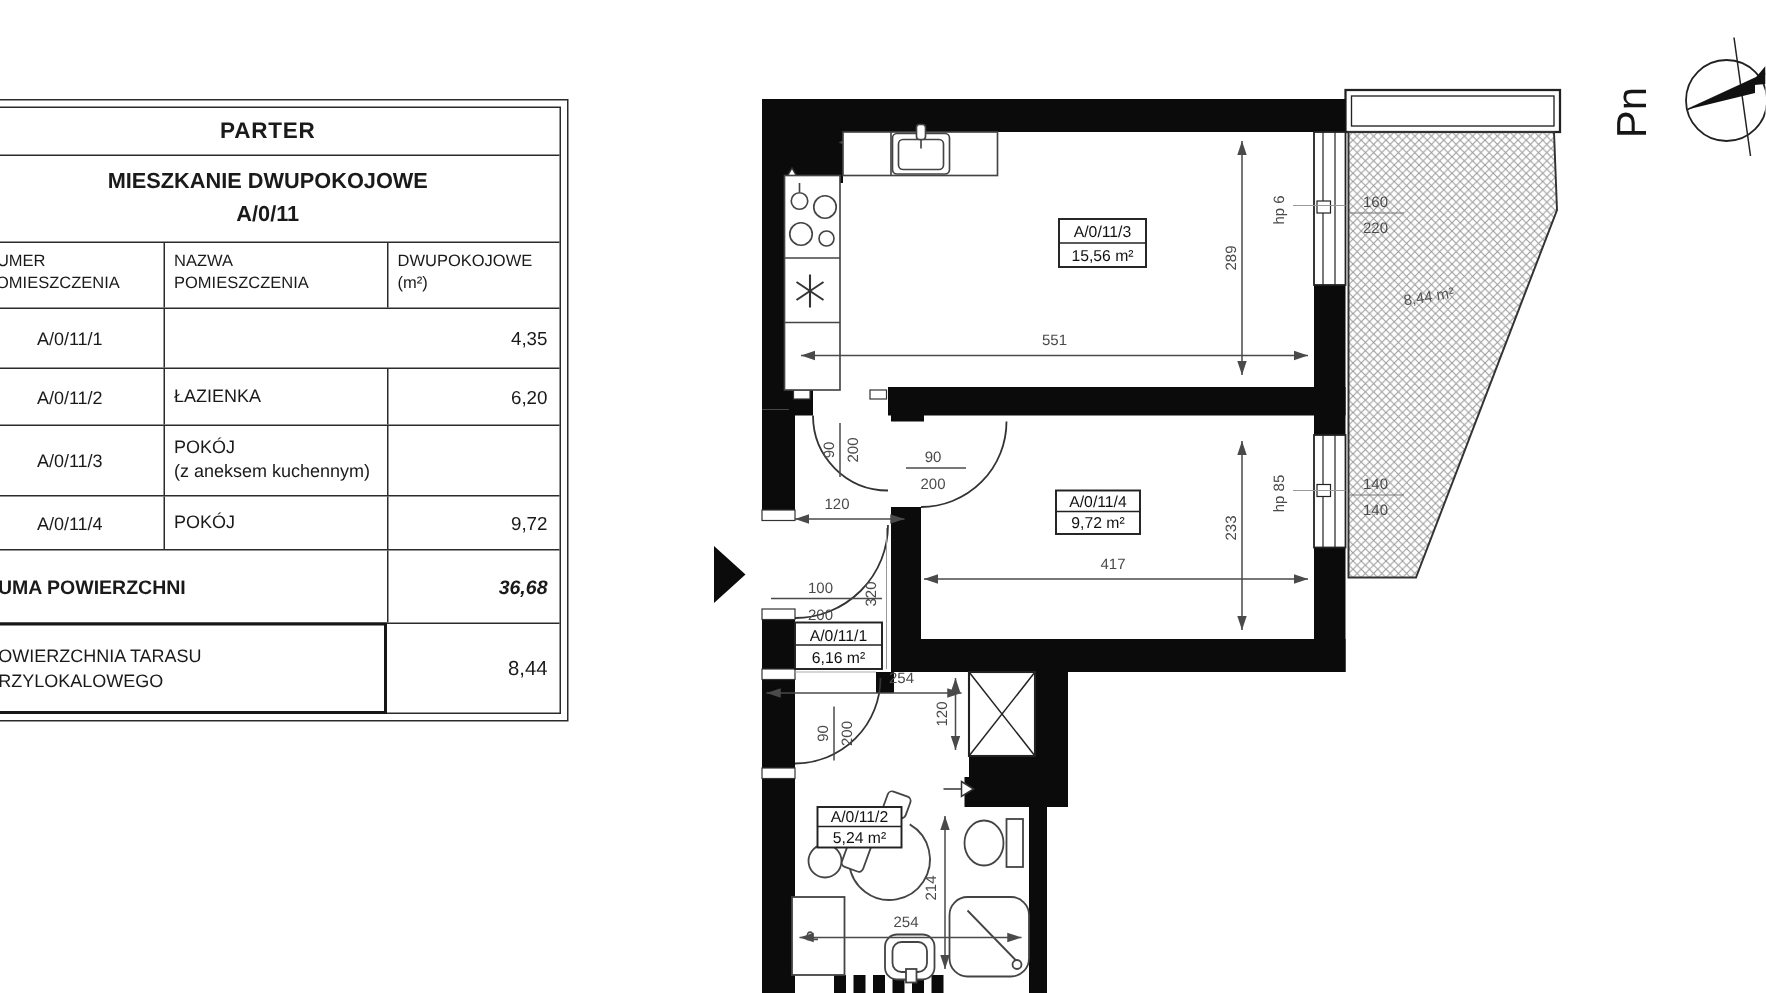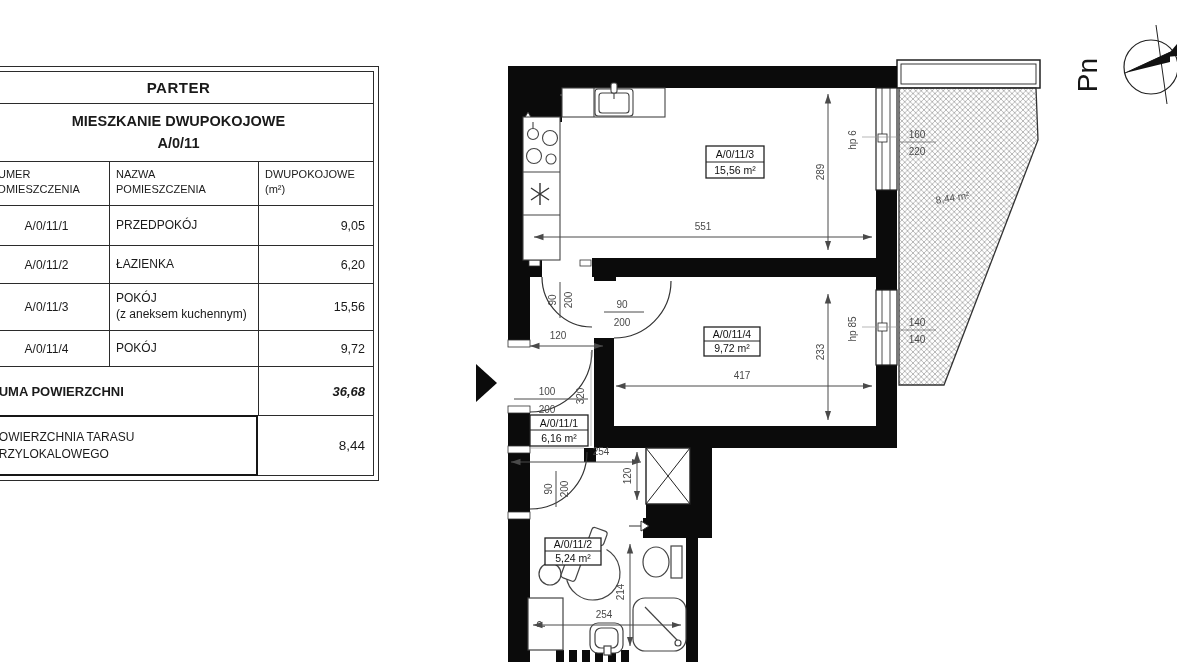--- a/index.html
+++ b/index.html
@@ -54,33 +54,31 @@
     <div class="trow t-head">
       <div class="cell cb w1 hcell">NUMER
 POMIESZCZENIA</div>
       <div class="cell cb w2 hcell">NAZWA
 POMIESZCZENIA</div>
       <div class="cell w3 hcell">DWUPOKOJOWE
 (m²)</div>
     </div>
     <div class="trow r1">
       <div class="cell cb w1 c1">A/0/11/1</div>
-      <div class="cell cb w2 c2">PRZEDPOKÓJ</div>
-      <div class="cell w3 c3">9,05</div>
+      <div class="cell w3 c3">4,35</div>
     </div>
     <div class="trow r2">
       <div class="cell cb w1 c1">A/0/11/2</div>
       <div class="cell cb w2 c2">ŁAZIENKA</div>
       <div class="cell w3 c3">6,20</div>
     </div>
     <div class="trow r3">
       <div class="cell cb w1 c1">A/0/11/3</div>
       <div class="cell cb w2 c2">POKÓJ
 (z aneksem kuchennym)</div>
-      <div class="cell w3 c3">15,56</div>
     </div>
     <div class="trow r4">
       <div class="cell cb w1 c1">A/0/11/4</div>
       <div class="cell cb w2 c2">POKÓJ</div>
       <div class="cell w3 c3">9,72</div>
     </div>
     <div class="trow t-sum">
       <div class="cell cb sum-label" style="width:275px;flex:none;">SUMA POWIERZCHNI</div>
       <div class="cell w3 c3 sum-val">36,68</div>
     </div>

